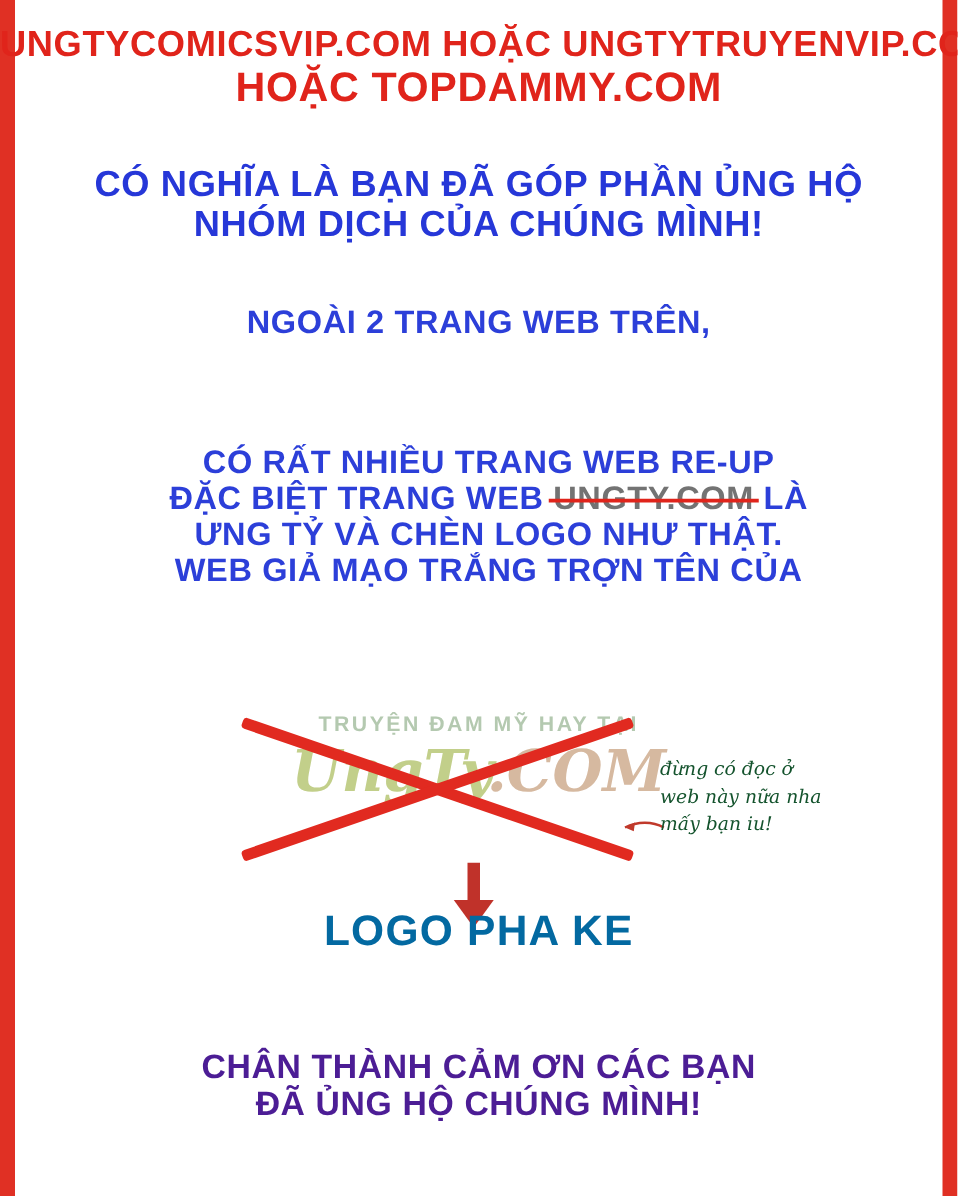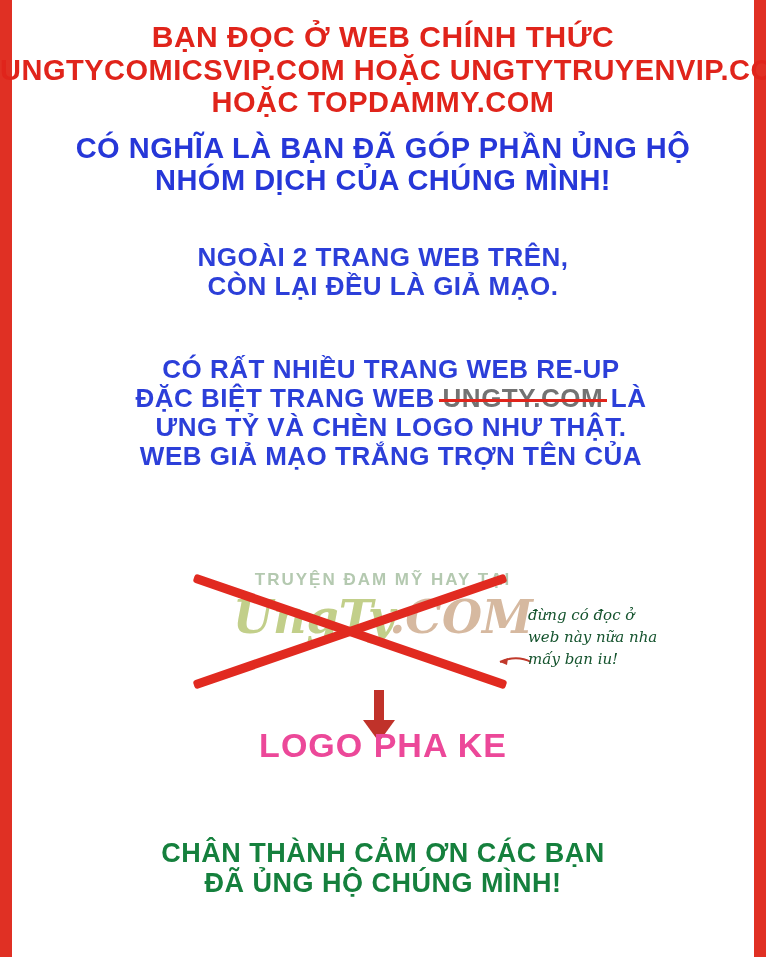--- a/index.html
+++ b/index.html
@@ -48,21 +48,21 @@
     top: 20px;
   }
   .head-red .line {
     color: #e0241b;
     font-weight: bold;
     font-size: 30px;
     text-transform: uppercase;
   }
   .head-red .l1 { font-size: 30px; }
   .head-red .l2 { font-size: 29px; }
-  .head-red .l3 { font-size: 29px; }
+  .head-red .l3 { font-size: 33px; }
 
   
   .head-blue {
     top: 132px;
   }
   .head-blue .line {
     color: #2637d8;
     font-weight: bold;
     font-size: 29px;
     text-transform: uppercase;
@@ -175,59 +175,57 @@
     left: 359px;
     top: 690px;
     width: 40px;
     height: 52px;
   }
   .logo-fake-label {
     position: absolute;
     left: 0; right: 0;
     top: 726px;
     text-align: center;
-    color: #ec4899;
+    color: #0369a1;
     font-size: 34px;
     font-weight: bold;
     letter-spacing: 1px;
   }
 
   
   .thanks {
     top: 838px;
   }
   .thanks .line {
-    color: #15803d;
+    color: #4c1d95;
     font-weight: bold;
     font-size: 27px;
     text-transform: uppercase;
   }
 </style>
 </head>
 <body>
 
 <div class="page">
 
   <div class="edge-left"></div>
   <div class="edge-right"></div>
 
   <div class="block head-red">
-    <span class="line l1">Bạn đọc ở web chính thức</span>
     <span class="line l2">ungtycomicsvip.com hoặc ungtytruyenvip.com</span>
     <span class="line l3">hoặc topdammy.com</span>
   </div>
 
   <div class="block head-blue">
     <span class="line">Có nghĩa là bạn đã góp phần ủng hộ</span>
     <span class="line">nhóm dịch của chúng mình!</span>
   </div>
 
   <div class="block para para1">
     <span class="line">Ngoài 2 trang web trên,</span>
-    <span class="line">còn lại đều là giả mạo.</span>
   </div>
 
   <div class="block para para2">
     <span class="line">Có rất nhiều trang web re-up</span>
     <span class="line"><span>Đặc biệt trang web </span><span class="strike">ungty.com</span><span> là</span></span>
     <span class="line">ưng tỷ và chèn logo như thật.</span>
     <span class="line">web giả mạo trắng trợn tên của</span>
   </div>
 
   <div class="logo-area">

